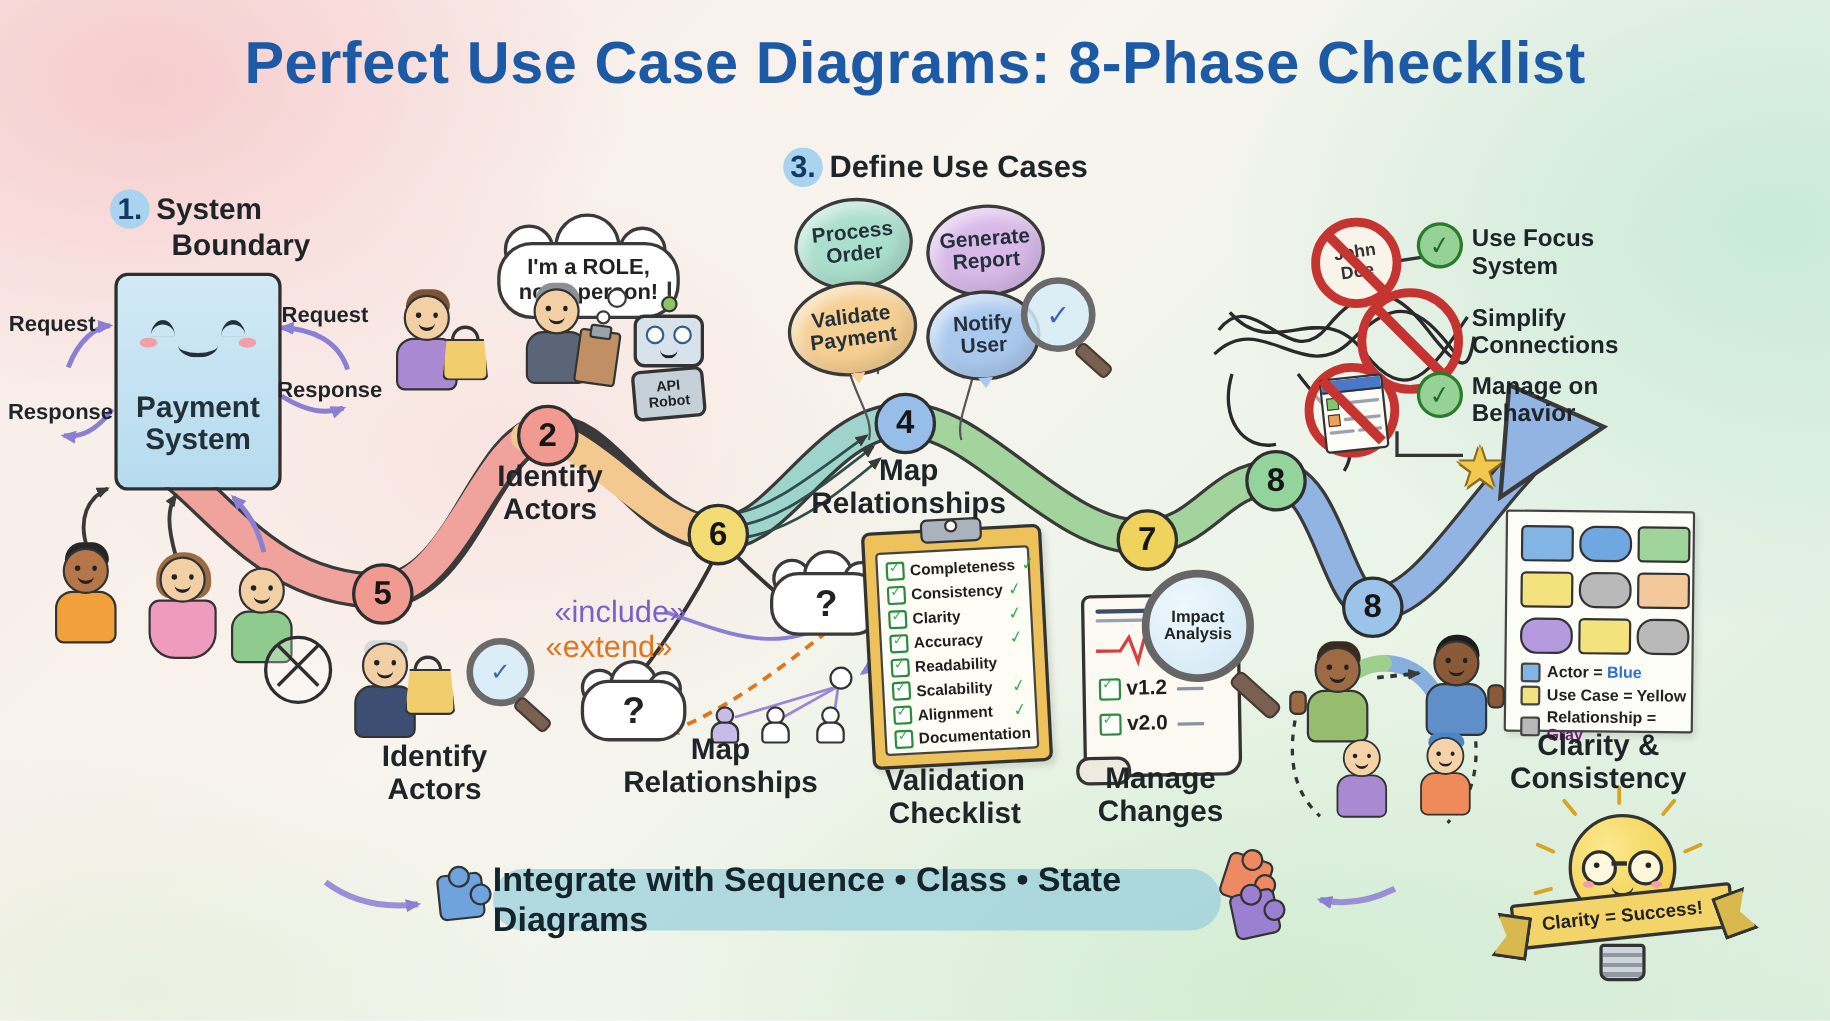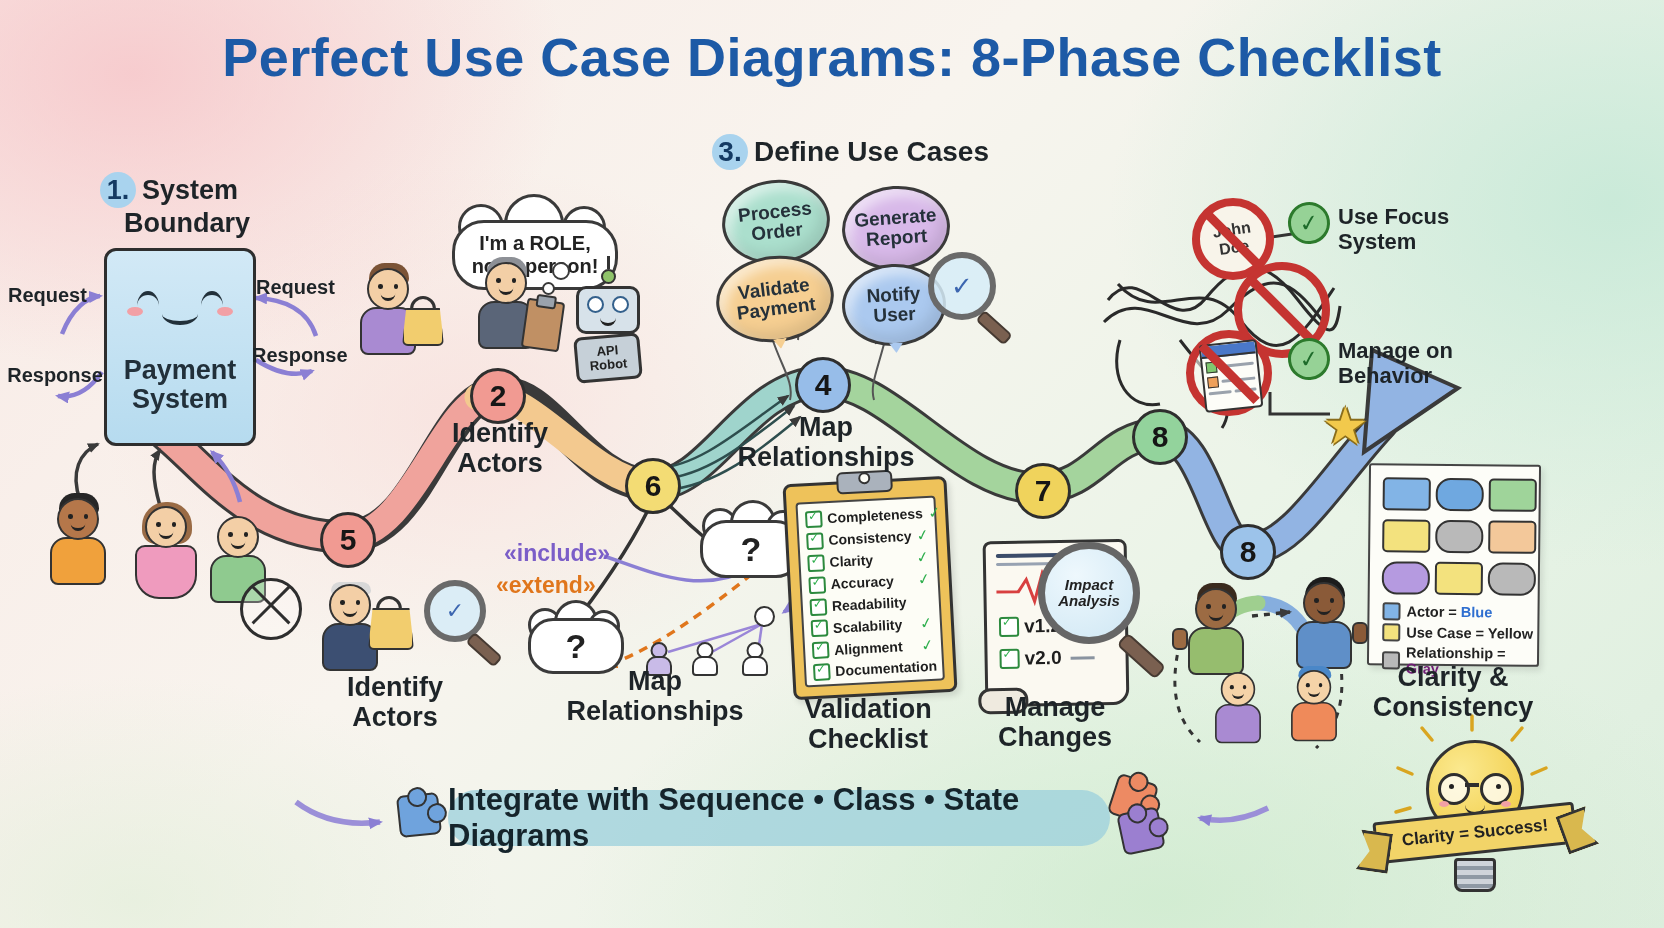--- a/index.html
+++ b/index.html
@@ -106,21 +106,21 @@
   .vtick{color:#2faf4e;font-size:15px;margin-left:auto;transform:rotate(-8deg);}
 
   
   .scroll{position:absolute;left:984px;top:540px;width:138px;height:160px;z-index:3;background:#fbf9f1;border:3px solid #333;
     border-radius:8px 8px 16px 16px;transform:rotate(-1deg);}
   .scroll::after{content:"";position:absolute;left:-10px;bottom:-10px;width:44px;height:20px;background:#efeadf;border:3px solid #333;border-radius:12px;}
   .s-line1{position:absolute;left:10px;right:10px;top:10px;height:4px;background:#3c4c6a;border-radius:2px;}
   .s-line2{position:absolute;left:10px;right:10px;top:19px;height:2.5px;background:#97a2b2;border-radius:2px;}
   .srow{position:absolute;left:12px;display:flex;align-items:center;gap:5px;font-weight:bold;font-size:19px;color:#1e1e1e;}
   .srule{width:24px;height:0;border-top:3px solid #8a94a0;margin-left:4px;box-shadow:0 6px 0 -2.5px #8a94a0;}
-  .magbig{position:absolute;left:1038px;top:542px;z-index:4;font-style:italic;}
+  .magbig{position:absolute;left:1038px;top:518px;z-index:4;}
   .magbig .lens{width:88px;height:88px;border-radius:50%;border:7px solid #666;
     background:radial-gradient(circle at 35% 30%,#eef8fd,#cfe7f4);display:flex;flex-direction:column;align-items:center;justify-content:center;
     font-weight:bold;font-size:15px;line-height:1.1;color:#222;text-align:center;}
   .magbig .handle{position:absolute;left:84px;top:88px;width:48px;height:13px;background:#7a6050;border:2.5px solid #463a32;border-radius:6px;
     transform:rotate(42deg);transform-origin:left center;}
 
   
   .nosign{position:absolute;border:8px solid #c53431;border-radius:50%;z-index:4;box-sizing:border-box;}
   .nosign::after{content:"";position:absolute;left:-6%;top:50%;width:112%;height:9px;margin-top:-4px;background:#c53431;transform:rotate(45deg);}
   .gcheck{position:absolute;z-index:4;width:36px;height:36px;border-radius:50%;background:#96d296;border:3px solid #2c7a2c;
@@ -180,21 +180,21 @@
   .b-cheek.l{left:10px;} .b-cheek.r{right:10px;}
   .b-base{position:absolute;left:66px;top:146px;width:36px;height:28px;border:3px solid #333;border-radius:4px 4px 8px 8px;
     background:repeating-linear-gradient(180deg,#cfd4da 0 5px,#8f99a4 5px 9px);}
   .ribbon{position:absolute;left:-14px;top:100px;width:196px;height:36px;z-index:4;background:#f2d468;border:3px solid #333;border-radius:4px;
     transform:rotate(-6deg);display:flex;align-items:center;justify-content:center;font-weight:bold;font-size:17px;color:#222;}
   .ribbon::before,.ribbon::after{content:"";position:absolute;top:6px;width:26px;height:34px;background:#d9b84e;border:3px solid #333;z-index:-1;}
   .ribbon::before{left:-20px;transform:rotate(14deg);clip-path:polygon(0 0,100% 0,100% 100%,0 100%,35% 50%);}
   .ribbon::after{right:-20px;transform:rotate(-14deg);clip-path:polygon(0 0,100% 0,65% 50%,100% 100%,0 100%);}
 
   .qmark{font-size:34px;font-weight:bold;color:#222;}
-  .inc-lbl{position:absolute;z-index:4;font-weight:bold;font-size:23px;}
+  .inc-lbl{position:absolute;z-index:4;font-weight:normal;font-size:28px;}
   .thumb{position:absolute;z-index:4;width:12px;height:18px;border-radius:6px;border:2.5px solid #333;background:var(--skin,#c98850);}
 </style>
 </head>
 <body>
 
 <div id="canvas">
 
   <svg class="layer" width="1664" height="928" viewBox="0 0 1664 928">
     <defs>
       <marker id="mD" markerWidth="16" markerHeight="14" refX="10" refY="5" orient="auto" markerUnits="userSpaceOnUse">
@@ -270,21 +270,21 @@
     <path d="M 1338 648 C 1348 698, 1338 726, 1316 748" fill="none" stroke="#333" stroke-width="3" stroke-dasharray="6 7"></path>
 
     <path d="M 296 802 C 320 820, 348 826, 380 822" fill="none" stroke="#9b8fd8" stroke-width="5.5" marker-end="url(#mP)"></path>
     <path d="M 1268 808 C 1244 820, 1222 823, 1200 818" fill="none" stroke="#9b8fd8" stroke-width="5.5" marker-end="url(#mP)"></path>
   </svg>
 
   <div id="title">Perfect Use Case Diagrams: 8-Phase Checklist</div>
 
   <div class="heading" style="left:100px;top:172px;font-size:27px;">
     <span class="nbadge">1.</span><span>System</span><br>
-    <span style="margin-left:24px;">Boundary</span>
+    <span style="margin-left:56px;">Boundary</span>
   </div>
 
   <div class="paybox">
     <span class="pm-eye l"></span>
     <span class="pm-eye r"></span>
     <span class="pm-cheek l"></span>
     <span class="pm-cheek r"></span>
     <span class="pm-smile"></span>
     <div class="pm-label">
       <span>Payment</span><br><span>System</span>
@@ -564,20 +564,23 @@
           <span class="fm-ln"></span>
         </div>
     </div>
   </div>
 
   <div class="gcheck" style="left:1288px;top:202px;">✓</div>
   <div class="gcheck" style="left:1288px;top:338px;">✓</div>
 
   <div class="heading" style="left:1338px;top:204px;font-size:22px;">
     <span>Use Focus</span><br><span>System</span>
+  </div>
+  <div class="heading" style="left:1338px;top:276px;font-size:22px;">
+    <span>Simplify</span><br><span>Connections</span>
   </div>
   <div class="heading" style="left:1338px;top:338px;font-size:22px;">
     <span>Manage on</span><br><span>Behavior</span>
   </div>
 
   <div class="wp" style="left: 320px; top: 512px; background-color: rgb(241, 154, 146);">5</div>
   <div class="wp" style="left: 470px; top: 368px; background-color: rgb(241, 154, 146);">2</div>
   <div class="wp" style="left: 625px; top: 458px; background-color: rgb(243, 220, 116);">6</div>
   <div class="wp" style="left: 795px; top: 357px; background-color: rgb(151, 189, 233);">4</div>
   <div class="wp" style="left: 1015px; top: 463px; background-color: rgb(240, 211, 92);">7</div>

